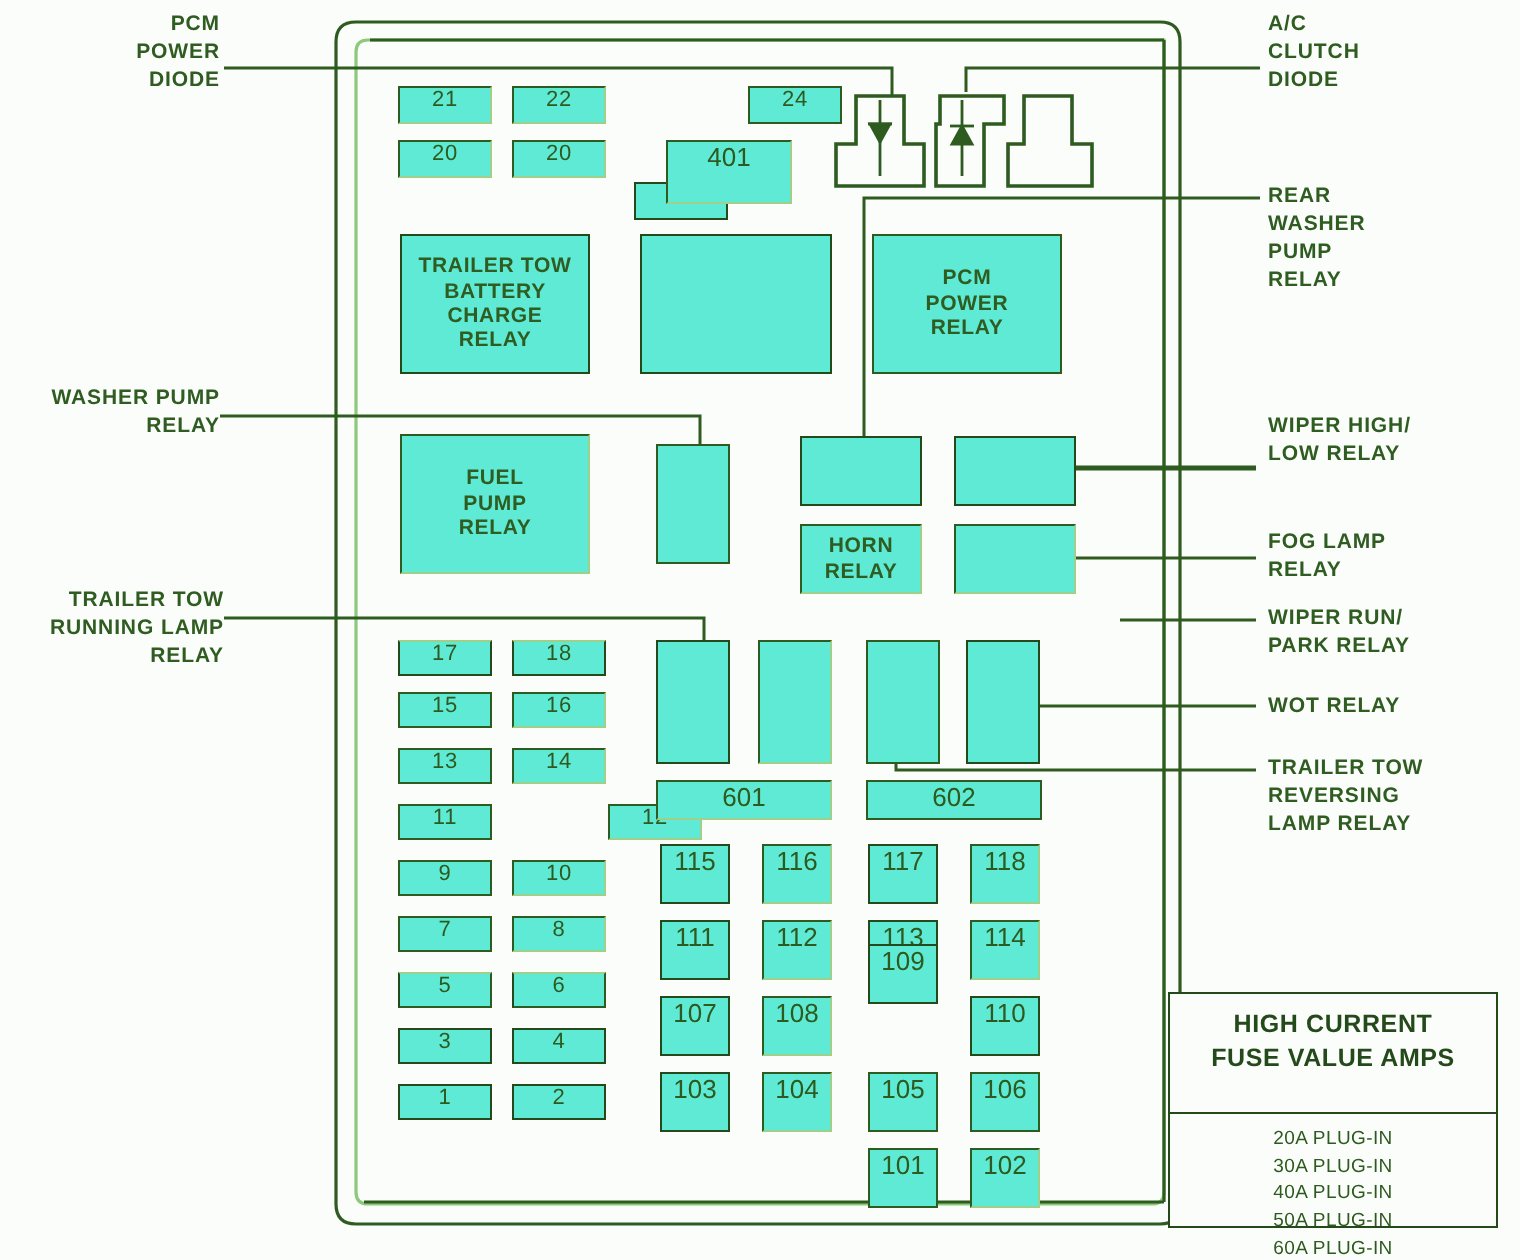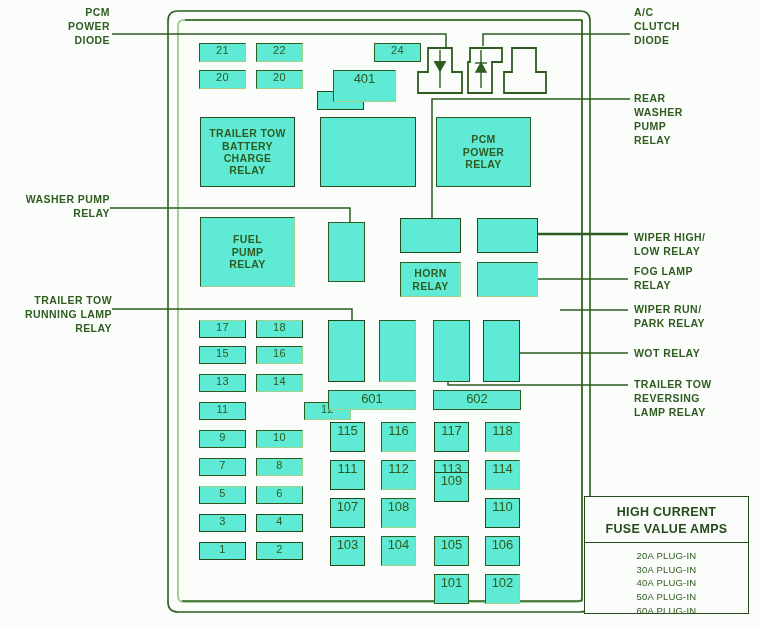--- a/index.html
+++ b/index.html
@@ -28,21 +28,21 @@
 
   
   .callout{position:absolute;font-size:10.5px;line-height:1.32;
            letter-spacing:.45px;font-weight:600;color:#2f5c20;white-space:nowrap;}
   .callout.left{text-align:right;}
   .callout.right{text-align:left;}
 
   
   #legend{position:absolute;box-sizing:border-box;
           border:1.8px solid #24491a;background:#fbfdfa;}
-  #legend .lg-head{padding:7px 6px 4px;text-align:center;
+  #legend .lg-head{padding:7px 6px 18px;text-align:center;
       font-size:12.5px;font-weight:bold;letter-spacing:.3px;line-height:1.35;
       border-bottom:1.6px solid #24491a;color:#24491a;}
   #legend .lg-body{padding:6px 0 7px;text-align:center;
       font-size:9.5px;line-height:1.45;letter-spacing:.2px;color:#2d5a1e;}
   #legend .lg-body div{white-space:nowrap;}
 
   svg.ov{position:absolute;left:0;top:0;width:760px;height:630px;
          pointer-events:none;overflow:visible;}
 </style>
 </head>
@@ -113,21 +113,21 @@
     <div>A/C</div>
     <div>CLUTCH</div>
     <div>DIODE</div>
   </div>
   <div class="callout right" style="left:634px;top:92px;">
     <div>REAR</div>
     <div>WASHER</div>
     <div>PUMP</div>
     <div>RELAY</div>
   </div>
-  <div class="callout right" style="left:634px;top:231px;">
+  <div class="callout right" style="left:634px;top:207px;">
     <div>WIPER HIGH/</div>
     <div>LOW RELAY</div>
   </div>
   <div class="callout right" style="left:634px;top:265px;">
     <div>FOG LAMP</div>
     <div>RELAY</div>
   </div>
   <div class="callout right" style="left:634px;top:303px;">
     <div>WIPER RUN/</div>
     <div>PARK RELAY</div>

